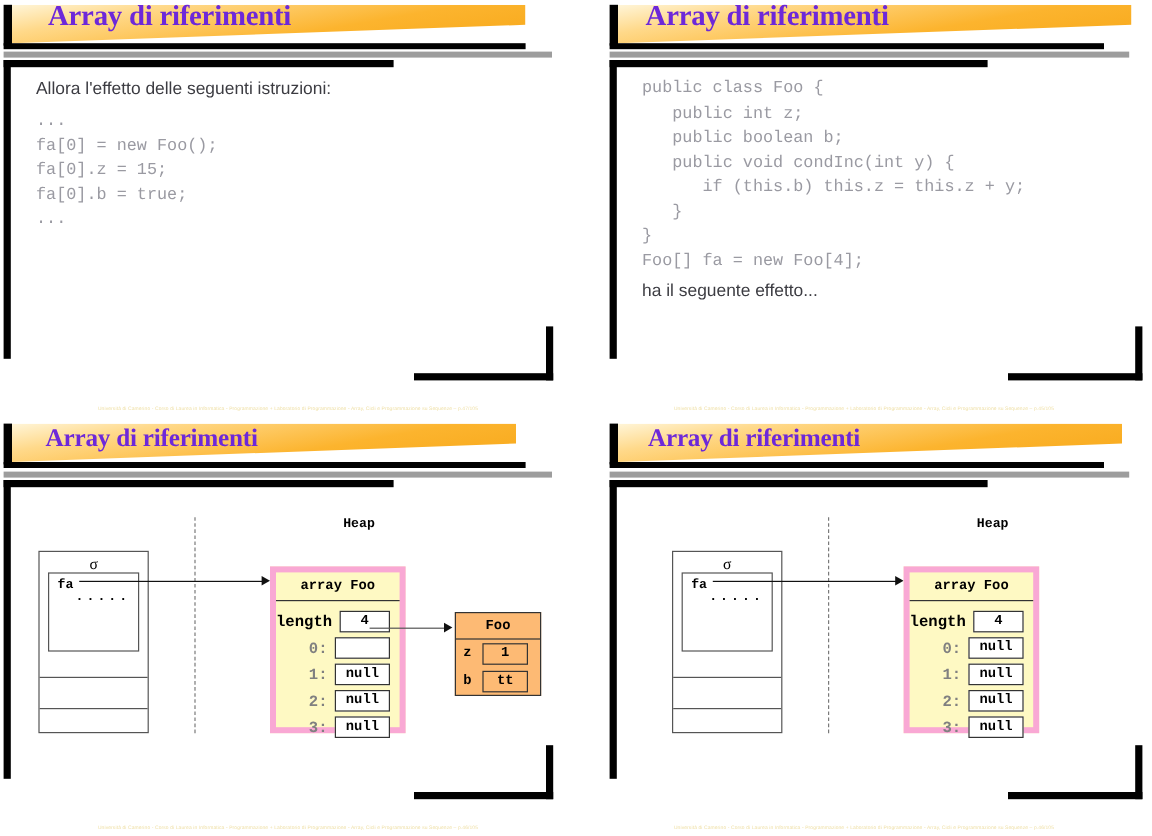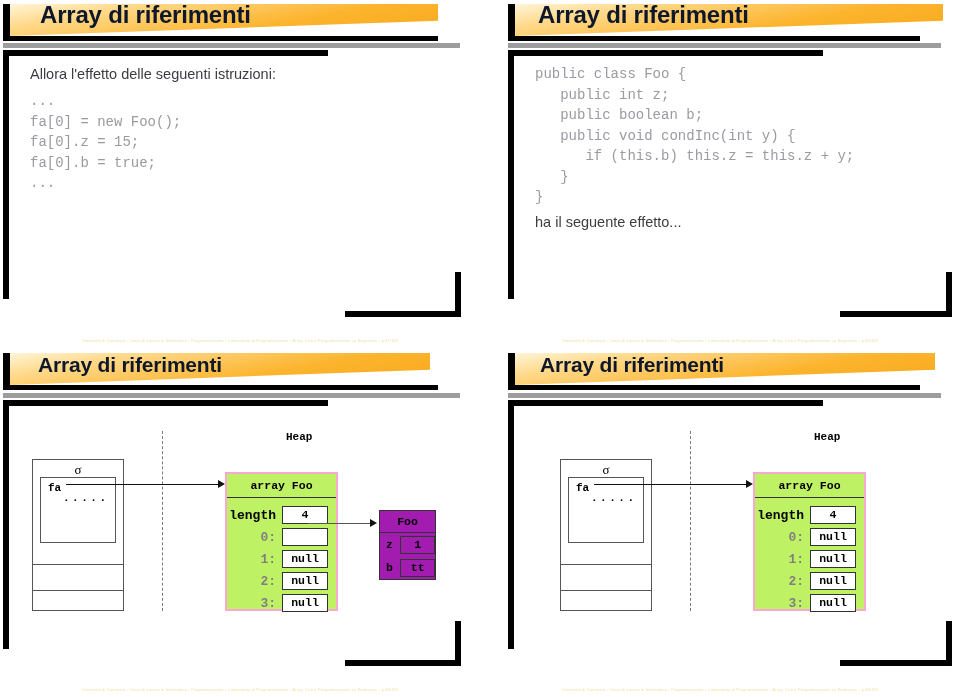--- a/index.html
+++ b/index.html
@@ -72,24 +72,24 @@
   .slide.br .banner-leftbar { left: 28px; }
   .slide.tr .banner,
   .slide.br .banner { left: 35px; }
   .slide.tr .banner-shadow,
   .slide.br .banner-shadow { left: 28px; width: 412px; }
 
   .slide-title {
     position: absolute;
     top: 1px;
     left: 40px;
-    font-family: Liberation Sans, sans-serif;
+    font-family: Liberation Serif, serif;
     font-size: 24px;
     font-weight: bold;
-    color: #0f172a;
+    color: #6d28d9;
     letter-spacing: -0.2px;
     white-space: nowrap;
     z-index: 4;
   }
   .slide.bl .slide-title { left: 38px; font-size: 21px; top: 4px; }
   .slide.br .slide-title { left: 60px; font-size: 21px; top: 4px; }
   .slide.tr .slide-title { left: 58px; }
 
   
   .gray-rule {
@@ -261,22 +261,22 @@
     position: absolute;
     left: 0;
     width: 100%;
     height: 0;
     border-top: 1px solid #555;
   }
 
   
   .heap-box {
     position: absolute;
-    border: 2px solid #f9a8d4;
-    background: #bef264;
+    border: 5px solid #f9a8d4;
+    background: #fef9c3;
     box-sizing: border-box;
   }
   .heap-title {
     height: 23px;
     line-height: 23px;
     text-align: center;
     border-bottom: 1px solid #333;
     font-family: "Liberation Mono", "DejaVu Sans Mono", monospace;
     font-weight: bold;
     font-size: 11.5px;
@@ -311,23 +311,23 @@
     color: #000;
     background: #fff;
   }
   .cell.narrow { width: 46px; }
   .cell.empty { }
 
   
   .foo-box {
     position: absolute;
     border: 1px solid #333;
-    background: #a21caf;
+    background: #fdba74;
     box-sizing: border-box;
-    width: 57px;
+    width: 72px;
   }
   .foo-title {
     height: 21px;
     line-height: 21px;
     text-align: center;
     border-bottom: 1px solid #333;
     font-family: "Liberation Mono", "DejaVu Sans Mono", monospace;
     font-weight: bold;
     font-size: 11.5px;
   }
@@ -414,20 +414,21 @@
     <div class="frame-right"></div>
 
     <div class="content">
       <pre class="code">public class Foo {
    public int z;
    public boolean b;
    public void condInc(int y) {
       if (this.b) this.z = this.z + y;
    }
 }</pre>
+      <pre class="code">Foo[] fa = new Foo[4];</pre>
       <p class="prose" style="margin-top:4px;">ha il seguente effetto...</p>
     </div>
 
     <div class="footer">Università di Camerino - Corso di Laurea in Informatica - Programmazione + Laboratorio di Programmazione - Array, Cicli e Programmazione su Sequenze – p.45/105</div>
   </div>
 
   <div class="slide bl">
     <div class="banner-wrap">
       <div class="banner-leftbar"></div>
       <div class="banner"></div>

